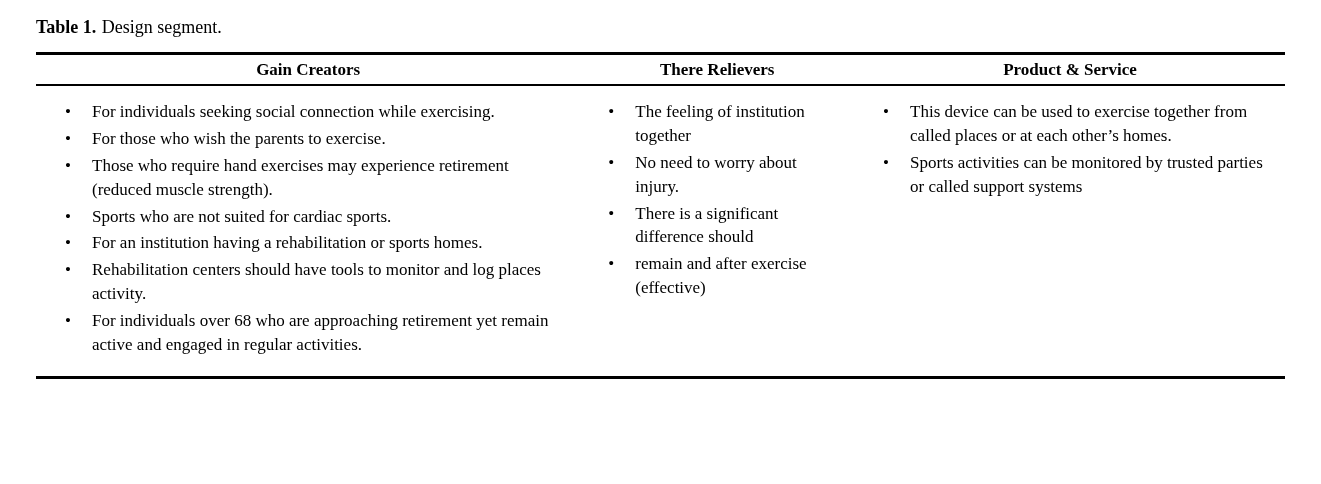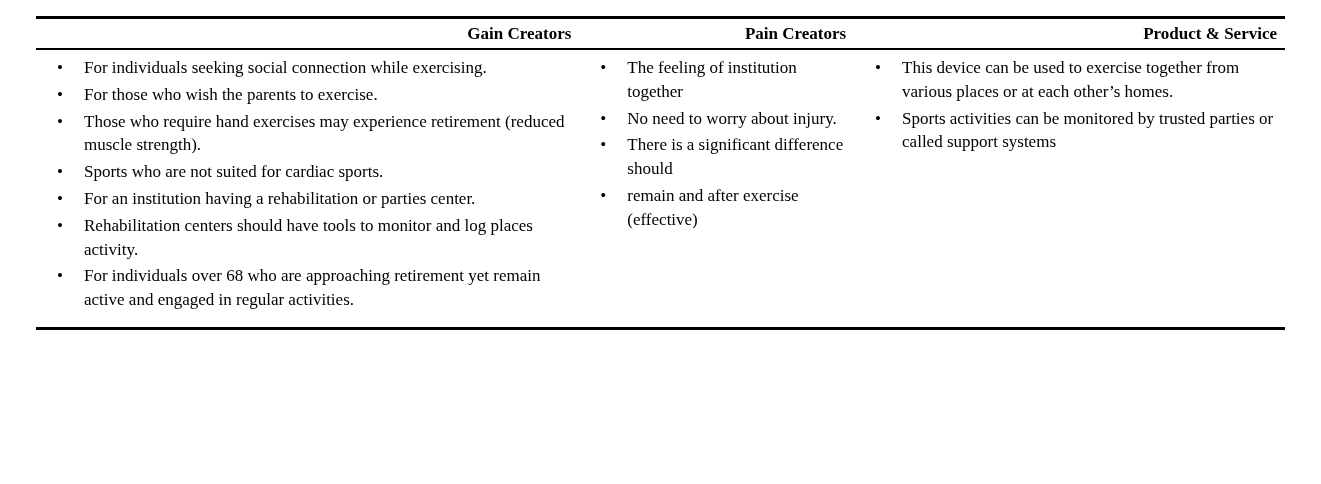--- a/index.html
+++ b/index.html
@@ -26,37 +26,37 @@
     font-weight: bold;
     margin-right: 0.3em;
   }
   table.design-table {
     width: 100%;
     border-collapse: collapse;
     border-top: 3px solid #000;
     border-bottom: 3px solid #000;
   }
   table.design-table th {
-    text-align: right;
+    text-align: center;
     font-weight: bold;
     font-size: 17px;
     padding: 5px 8px 4px 9px;
     border-bottom: 2px solid #000;
     vertical-align: top;
   }
   table.design-table td {
     vertical-align: top;
     font-size: 17px;
     padding: 6px 10px 12px 9px;
   }
   col.col-gain    { width: 43.5%; }
   col.col-pain    { width: 22%; }
   col.col-product { width: 34.5%; }
   ul.bullet-list {
-    margin: 0;
+    margin: 8px;
     padding: 0 0 0 12px;
     list-style: none;
   }
   ul.bullet-list li {
     position: relative;
     padding-left: 27px;
     margin: 0 0 3px 0;
     line-height: 1.4;
   }
   ul.bullet-list li::before {
@@ -64,61 +64,64 @@
     position: absolute;
     left: 0;
     top: 0;
   }
 </style>
 </head>
 <body>
 
 <div class="page">
 
+  <p class="caption">
+    <span class="caption-label">Table 1.</span><span>Design segment.</span>
+  </p>
 
   <table class="design-table">
     <colgroup>
       <col class="col-gain">
       <col class="col-pain">
       <col class="col-product">
     </colgroup>
     <thead>
       <tr>
         <th>Gain Creators</th>
-        <th>Pain Creators</th>
+        <th>There Relievers</th>
         <th>Product &amp; Service</th>
       </tr>
     </thead>
     <tbody>
       <tr>
 
         <td>
           <ul class="bullet-list">
             <li>For individuals seeking social connection while exercising.</li>
             <li>For those who wish the parents to exercise.</li>
             <li>Those who require hand exercises may experience retirement (reduced muscle strength).</li>
             <li>Sports who are not suited for cardiac sports.</li>
-            <li>For an institution having a rehabilitation or parties center.</li>
+            <li>For an institution having a rehabilitation or sports homes.</li>
             <li>Rehabilitation centers should have tools to monitor and log places activity.</li>
             <li>For individuals over 68 who are approaching retirement yet remain active and engaged in regular activities.</li>
           </ul>
         </td>
 
         <td>
           <ul class="bullet-list">
             <li>The feeling of institution together</li>
             <li>No need to worry about injury.</li>
             <li>There is a significant difference should</li>
             <li>remain and after exercise (effective)</li>
           </ul>
         </td>
 
         <td>
           <ul class="bullet-list">
-            <li>This device can be used to exercise together from various places or at each other’s homes.</li>
+            <li>This device can be used to exercise together from called places or at each other’s homes.</li>
             <li>Sports activities can be monitored by trusted parties or called support systems</li>
           </ul>
         </td>
 
       </tr>
     </tbody>
   </table>
 
 </div>
 

